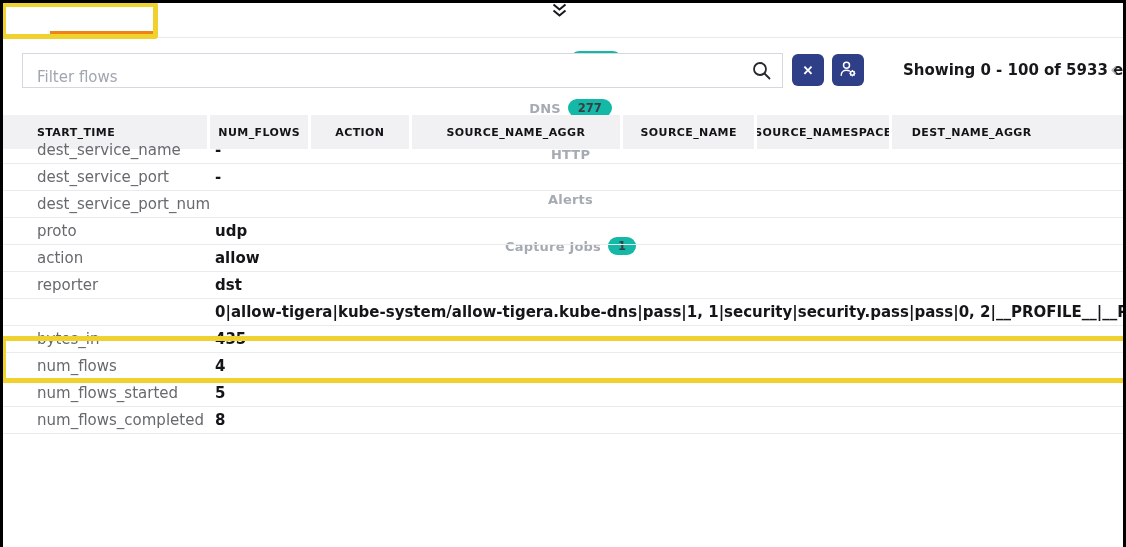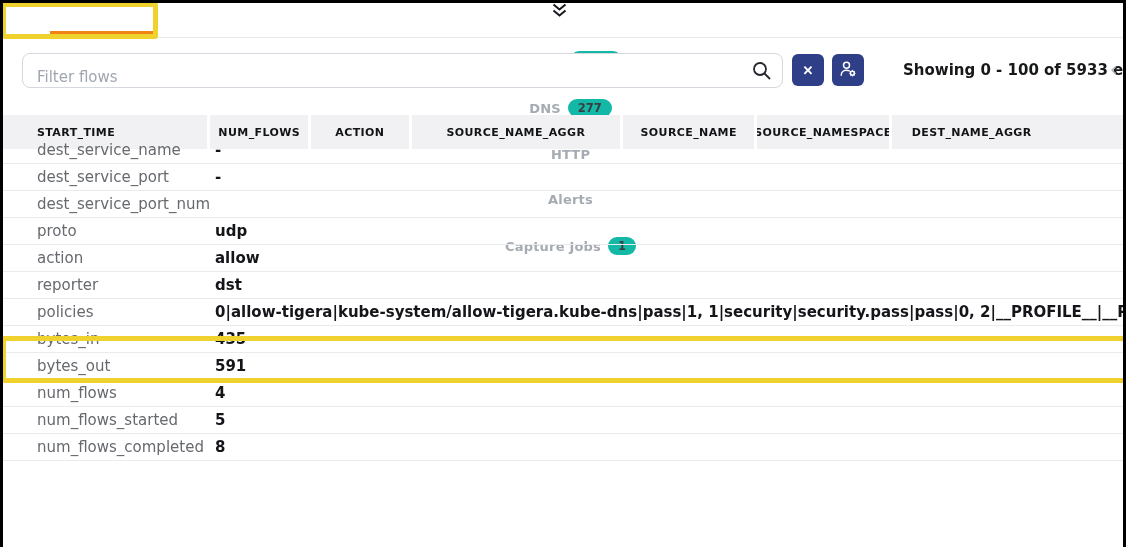--- a/index.html
+++ b/index.html
@@ -25,21 +25,21 @@
   .tab .tlabel{font-size:13px;font-weight:700;letter-spacing:.2px;color:#a6abb3;}
   .tab.active .tlabel{color:#15171b;}
   .badge{background:#14b8a6;color:#3a3d42;font-size:11.5px;font-weight:600;
     border-radius:10px;padding:2px 10px;line-height:14px;}
   .badge:empty{display:none;}
   .tab-underline{position:absolute;left:50px;top:31px;width:104px;height:3px;
     background:#ef8313;z-index:5;}
 
   
   .filter-input{position:absolute;left:22px;top:53px;width:761px;height:35px;
-    border:1px solid #d5d8de;border-radius:8px;padding:13px 36px 0 14px;
+    border:1px solid #d5d8de;border-radius:0;padding:13px 36px 0 14px;
     font-family:inherit;font-size:15px;color:#333;outline:none;}
   .filter-input::placeholder{color:#a0a6b0;}
   .search-ico{position:absolute;left:751px;top:60px;z-index:2;}
   .sq-btn{position:absolute;top:54px;width:32px;height:32px;border:none;border-radius:6px;
     background:#2e3e87;color:#fff;cursor:pointer;display:flex;align-items:center;
     justify-content:center;padding:0;}
   .btn-clear{left:792px;font-size:13px;font-weight:700;line-height:1;}
   .btn-user{left:832px;}
   .showing{position:absolute;left:903px;top:61px;font-size:15px;font-weight:600;
     color:#17181a;white-space:nowrap;}
@@ -165,30 +165,25 @@
     </div>
     <div class="drow">
       <span class="dkey">action</span>
       <span class="dval">allow</span>
     </div>
     <div class="drow">
       <span class="dkey">reporter</span>
       <span class="dval">dst</span>
     </div>
     <div class="drow">
-      <span class="dkey">policies</span>
       <span class="dval">0|allow-tigera|kube-system/allow-tigera.kube-dns|pass|1, 1|security|security.pass|pass|0, 2|__PROFILE__|__PROFILE__.kns.kube-system</span>
     </div>
     <div class="drow">
       <span class="dkey">bytes_in</span>
       <span class="dval">435</span>
-    </div>
-    <div class="drow">
-      <span class="dkey">bytes_out</span>
-      <span class="dval">591</span>
     </div>
     <div class="drow">
       <span class="dkey">num_flows</span>
       <span class="dval">4</span>
     </div>
     <div class="drow">
       <span class="dkey">num_flows_started</span>
       <span class="dval">5</span>
     </div>
     <div class="drow">

